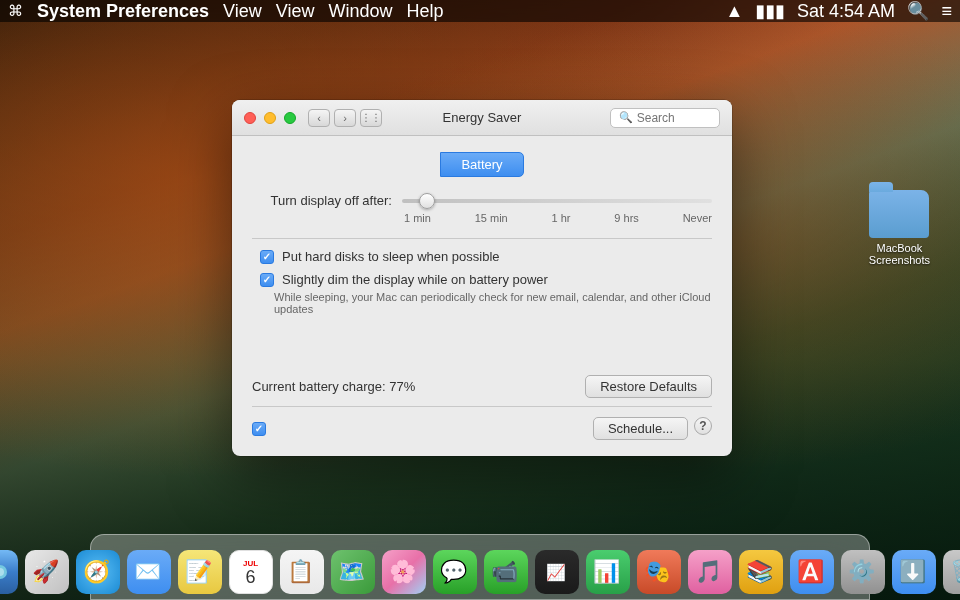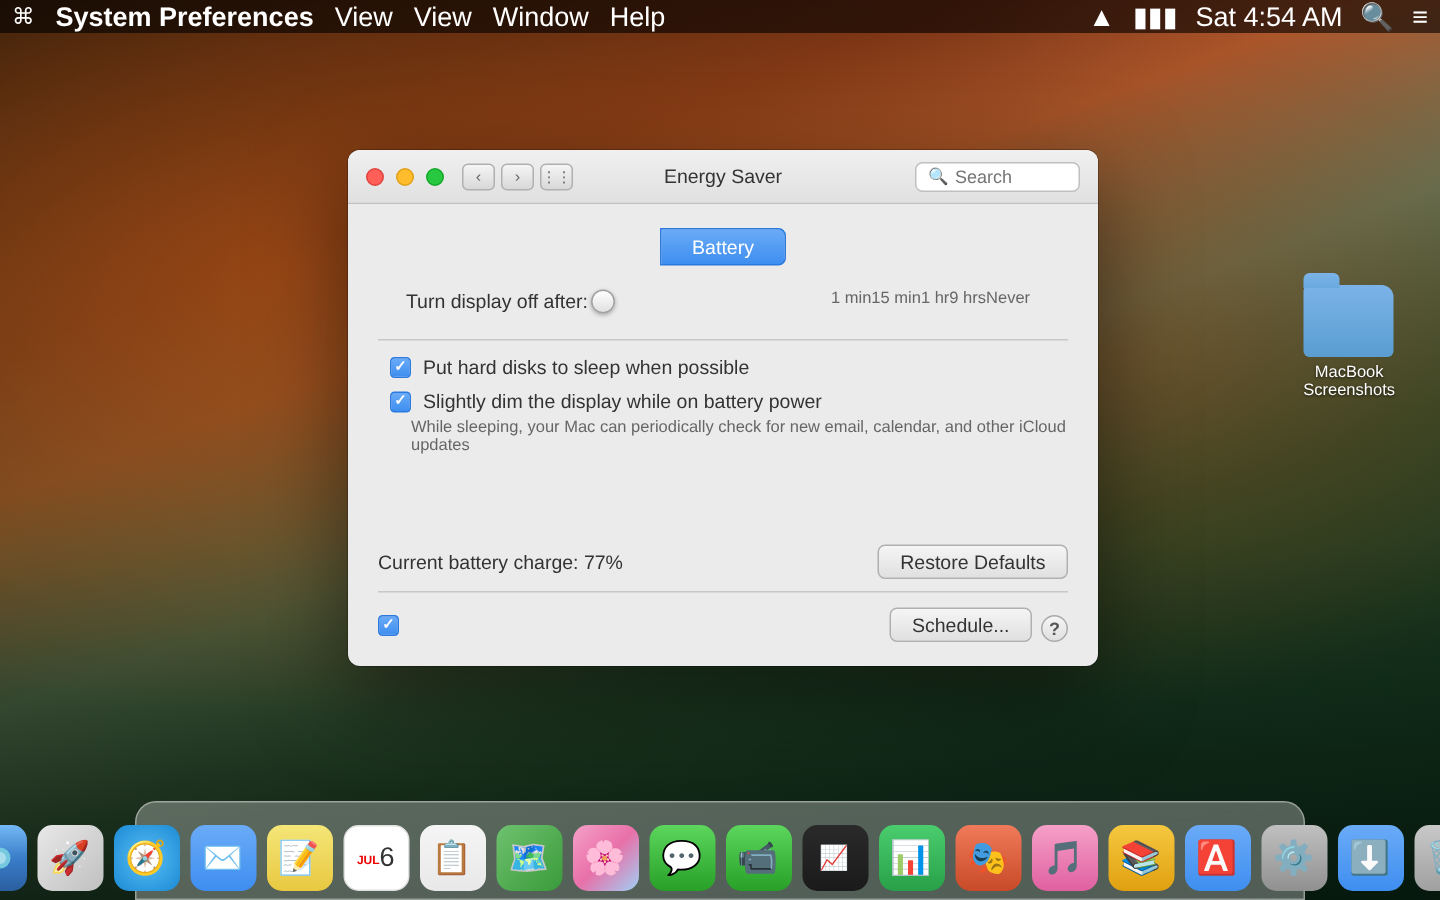--- a/index.html
+++ b/index.html
@@ -237,21 +237,21 @@
     .tab-btn:last-child { border-radius: 0 5px 5px 0; }
     .tab-btn.active {
       background: linear-gradient(180deg, #6aabf7 0%, #3e8ef0 100%);
       color: white;
       border-color: #2a7ae0;
     }
 
     
     #slider-section {
       display: flex;
-      flex-direction: row;
+      flex-direction: column;
       margin-bottom: 14px;
     }
     #slider-row {
       display: flex;
       align-items: center;
       gap: 10px;
       margin-bottom: 4px;
     }
     #slider-label {
       font-size: 13px;
@@ -366,21 +366,21 @@
       align-items: center;
       justify-content: space-between;
     }
     #bottom-left {
       display: flex;
       align-items: center;
       gap: 8px;
     }
     #bottom-right {
       display: flex;
-      align-items: flex-end;
+      align-items: flex-start;
       gap: 6px;
     }
     #schedule-btn {
       padding: 3px 14px;
       font-size: 13px;
       background: linear-gradient(180deg, #f5f5f5 0%, #e0e0e0 100%);
       border: 0.5px solid #b0b0b0;
       border-radius: 5px;
       cursor: pointer;
       color: #333;
@@ -598,21 +598,21 @@
   <div class="dock-item">
     <div class="dock-icon di-safari">🧭</div>
   </div>
   <div class="dock-item">
     <div class="dock-icon di-mail">✉️</div>
   </div>
   <div class="dock-item">
     <div class="dock-icon di-notes">📝</div>
   </div>
   <div class="dock-item">
-    <div class="dock-icon di-calendar" style="font-size:13px; color:#c00; font-weight:bold; display:flex; align-items:center;">
+    <div class="dock-icon di-calendar" style="font-size:13px; color:#c00; font-weight:bold; flex-direction:column; display:flex; align-items:center;">
       <span style="font-size:8px; color:#e00; font-weight:bold; margin-top:2px;">JUL</span>
       <span style="font-size:18px; color:#333; font-weight:300; line-height:1.1;">6</span>
     </div>
   </div>
   <div class="dock-item">
     <div class="dock-icon di-reminders">📋</div>
   </div>
   <div class="dock-item">
     <div class="dock-icon di-maps">🗺️</div>
   </div>

